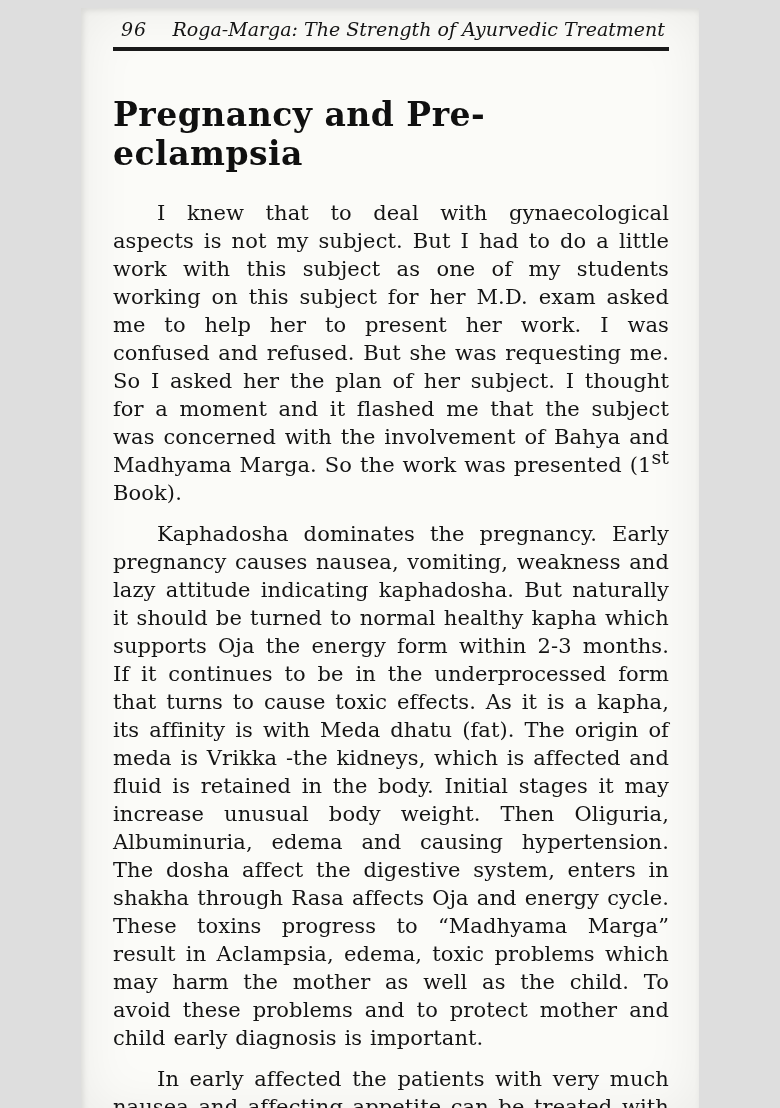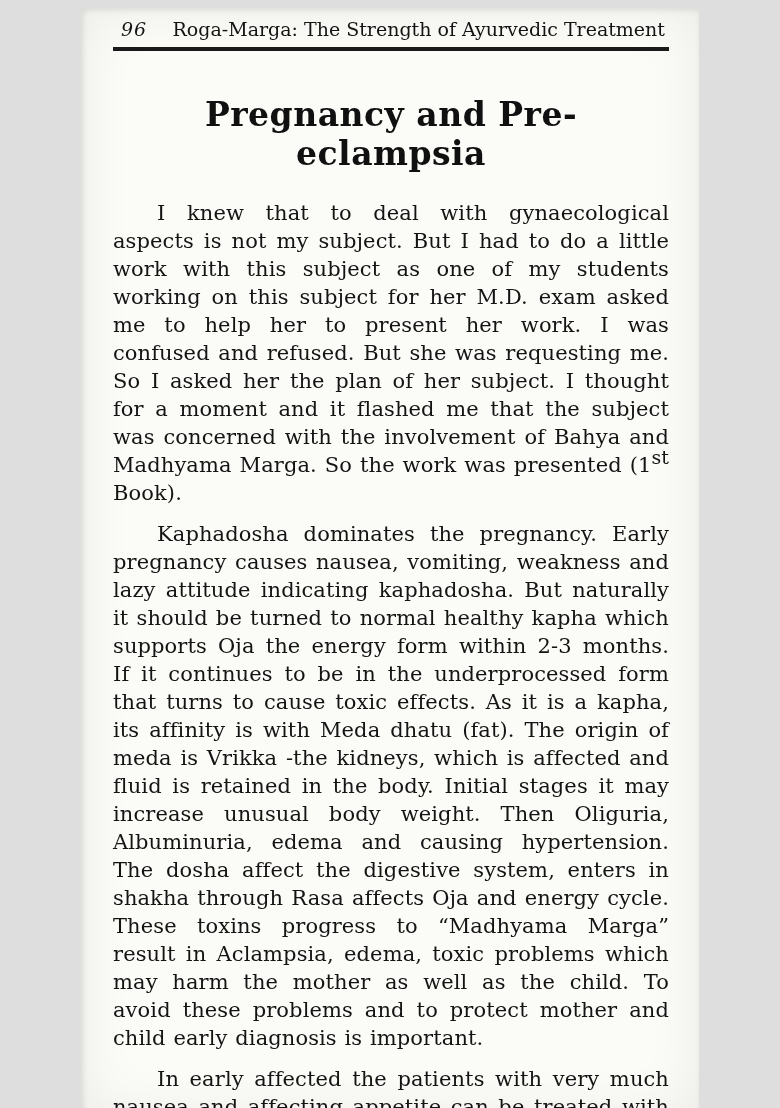--- a/index.html
+++ b/index.html
@@ -24,29 +24,29 @@
     justify-content: space-between;
     align-items: baseline;
     padding: 4px 4px 7px 8px;
     font-size: 19px;
   }
   .page-number {
     font-style: italic;
     letter-spacing: 1px;
   }
   .running-title {
+    font-style: italic;
   }
   .header-rule {
     height: 4px;
     background: #1a1a1a;
     margin: 0 0 44px 0;
   }
   h1.chapter-title {
     margin: 0 0 26px 0;
-    text-align: center;
     font-size: 33px;
     font-weight: bold;
     letter-spacing: 0.5px;
     color: #101010;
   }
   .body-text p {
     margin: 0 0 13px 0;
     font-size: 21px;
     line-height: 28px;
     text-align: justify;

